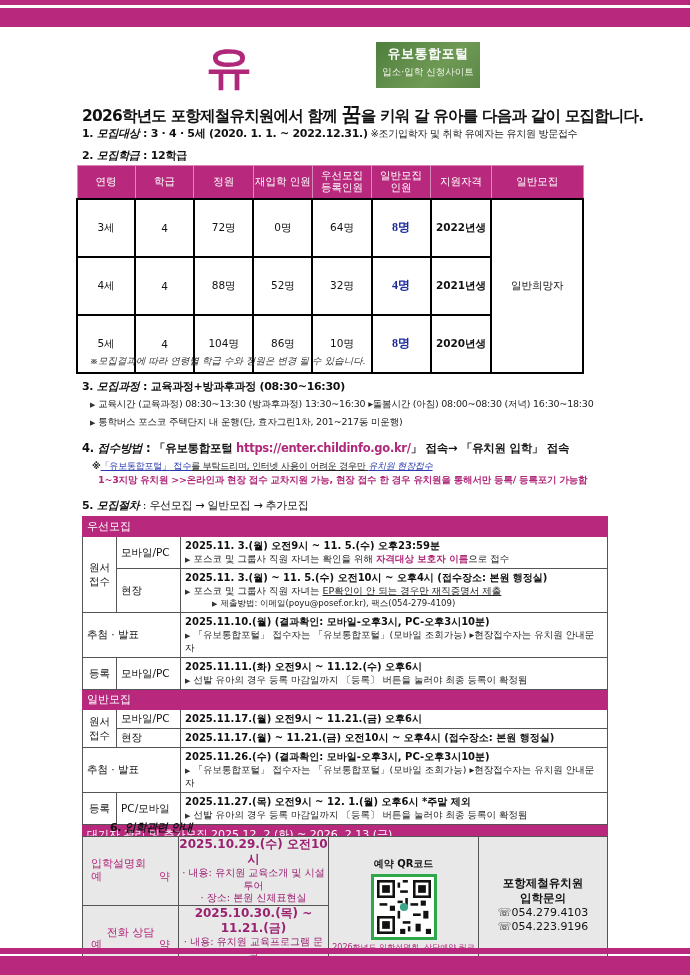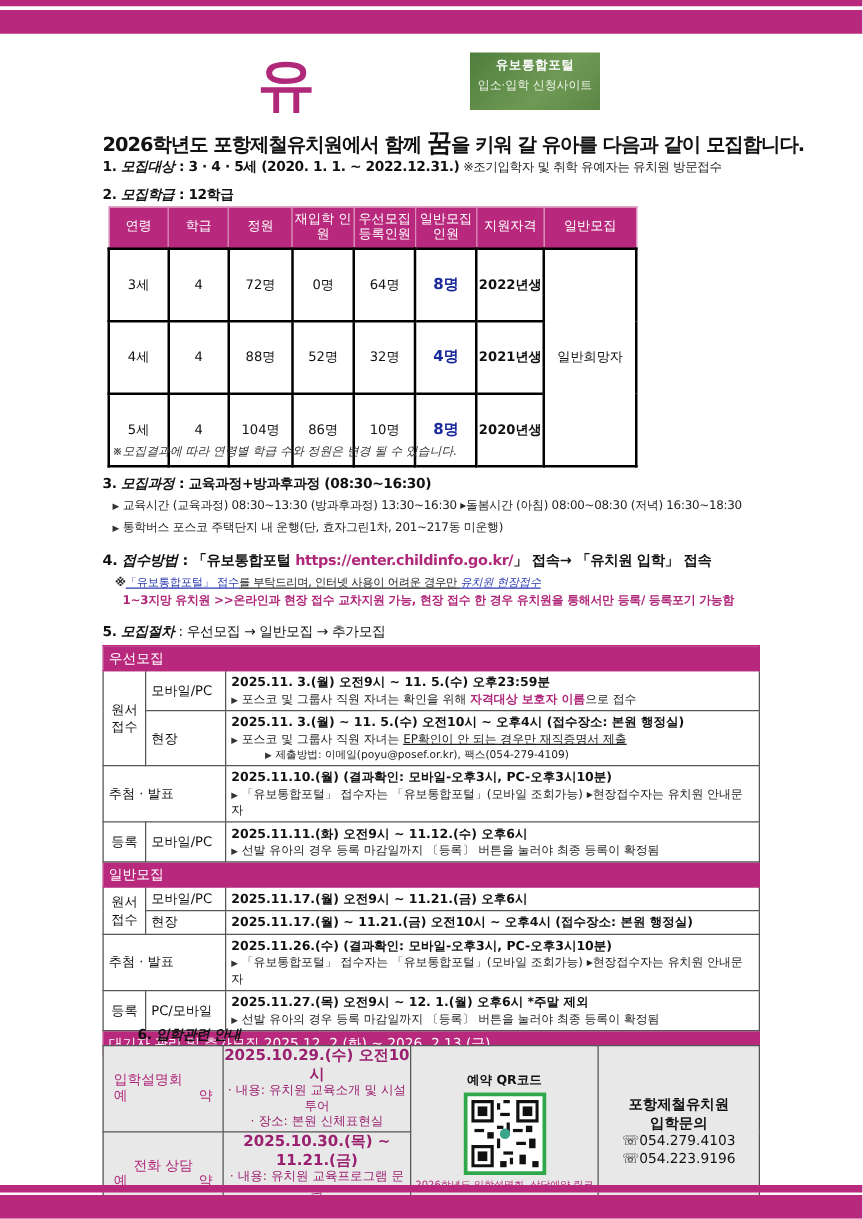--- a/index.html
+++ b/index.html
@@ -10,37 +10,37 @@
   .band-top2 { position: absolute; left: 0; top: 8px; width: 690px; height: 19px; background: #b8287c; }
   .band-bot1 { position: absolute; left: 0; top: 948px; width: 690px; height: 6px; background: #b8287c; }
   .band-bot2 { position: absolute; left: 0; top: 956px; width: 690px; height: 19px; background: #b8287c; }
 
   .logo-title { position: absolute; left: 206px; top: 40px; height: 50px; display: flex; align-items: flex-end; color: #b0287a; }
   .logo-yu { font-size: 46px; font-family: "DejaVu Serif", serif; font-weight: bold; line-height: 1; }
   .logo-rest { font-size: 34px; font-weight: bold; line-height: 1; margin-left: 2px; margin-bottom: 4px; }
 
   .portal-box { position: absolute; left: 376px; top: 42px; width: 104px; height: 46px;
     background: linear-gradient(135deg, #4f7f3d, #6f9a55 60%, #5b8545); color: #fff; text-align: center; padding-top: 3px; }
-  .portal-box .p1 { font-size: 10px; font-weight: bold; letter-spacing: 0.5px; }
+  .portal-box .p1 { font-size: 13px; font-weight: bold; letter-spacing: 0.5px; }
   .portal-box .p2 { font-size: 9.5px; margin-top: 3px; color: #eef4e6; }
 
   .headline { position: absolute; left: 82px; top: 101px; font-size: 15.5px; font-weight: bold; letter-spacing: -0.8px; white-space: nowrap; }
   .headline .dream { font-size: 20px; font-family: "DejaVu Serif", serif; }
 
   .line { position: absolute; left: 82px; font-size: 11px; white-space: nowrap; letter-spacing: -0.3px; }
   .line b { font-weight: bold; }
   .line .small { font-size: 10px; color: #222; }
   .sec-num { font-weight: bold; }
   .sec-title { font-weight: bold; font-style: italic; }
 
   table { border-collapse: collapse; }
-  .quota { position: absolute; left: 86px; top: 165px; width: 424px; font-size: 10.5px; }
+  .quota { position: absolute; left: 76px; top: 165px; width: 508px; font-size: 10.5px; }
   .quota th { background: #b8287c; color: #fff; font-weight: normal; height: 33px; border: 1px solid #d88ab8; font-size: 10.5px; line-height: 1.1; }
   .quota td { border: 2px solid #000000; text-align: center; height: 58px; }
-  .quota td.blue { color: #1a2a9a; font-weight: bold; font-size: 12px; }
+  .quota td.blue { color: #1a2a9a; font-weight: bold; font-size: 12px; font-family: Liberation Serif, serif; }
   .quota td.bold { font-weight: bold; }
 
   .note { position: absolute; left: 90px; top: 355px; font-size: 9.5px; font-style: italic; color: #333; }
 
   .bullet-line { position: absolute; left: 90px; font-size: 9.5px; color: #222; white-space: nowrap; letter-spacing: -0.2px; }
   .tri { color: #333; font-size: 7px; margin-right: 3px; }
 
   .url { color: #b0287a; font-weight: bold; }
   .link-u { color: #2a3ab0; text-decoration: underline; }
   .link-i { color: #2a3ab0; font-style: italic; text-decoration: underline; }

